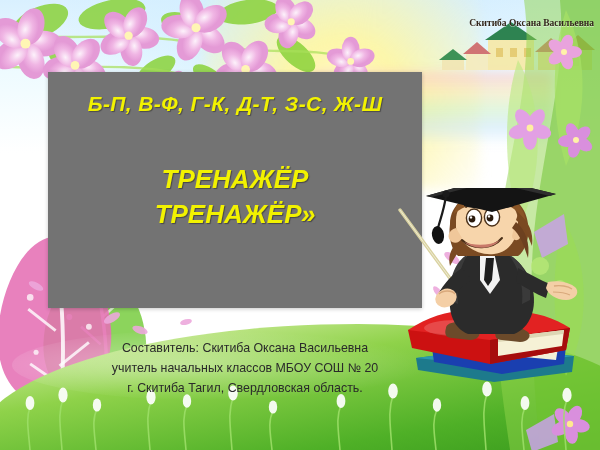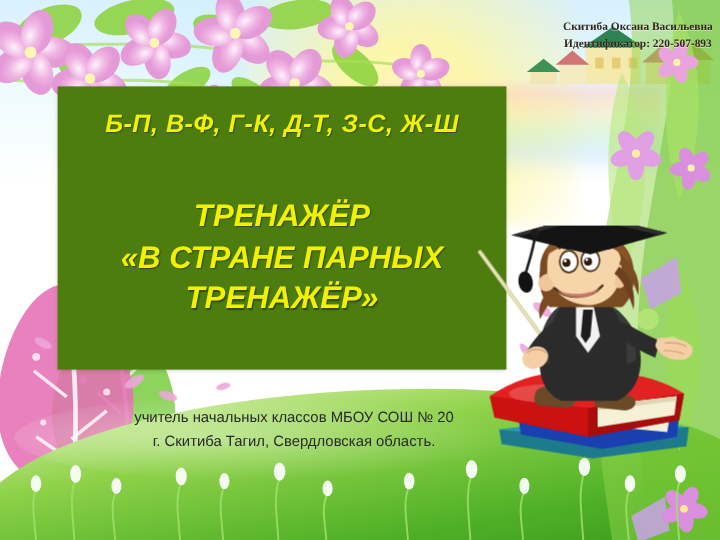--- a/index.html
+++ b/index.html
@@ -106,21 +106,21 @@
   }
 
   
 
   .title-panel {
     position: absolute;
     left: 48px;
     top: 72px;
     width: 374px;
     height: 236px;
-    background: #4d7c0f;
+    background: #737373;
     box-shadow: 0 1px 4px rgba(0,0,0,.22);
     z-index: 6;
   }
 
   .pairs-line {
     position: absolute;
     left: 0; right: 0;
     top: 20px;
     text-align: center;
     color: #f2f200;
@@ -160,21 +160,21 @@
     z-index: 7;
   }
   .credits .ln { display: block; white-space: nowrap; }
 
   
 
   .wm {
     position: absolute;
     right: 6px;
     top: 16px;
-    text-align: center;
+    text-align: left;
     font-family: "Liberation Serif", serif;
     font-weight: bold;
     font-size: 9.5px;
     line-height: 1.5;
     color: #33261c;
     z-index: 9;
     text-shadow: 0 1px 0 rgba(255,255,255,.5);
   }
   .wm .ln { display: block; white-space: nowrap; }
 
@@ -458,33 +458,32 @@
       <ellipse cx="476" cy="274" rx="7" ry="3.2" transform="rotate(-22 476 274)"></ellipse>
       <ellipse cx="438" cy="292" rx="7" ry="3" transform="rotate(52 438 292)"></ellipse>
       <ellipse cx="470" cy="244" rx="6" ry="2.8" transform="rotate(8 470 244)"></ellipse>
     </g>
   </svg>
 
   <div class="title-panel">
     <div class="pairs-line">Б-П, В-Ф, Г-К, Д-Т, З-С, Ж-Ш</div>
     <div class="main-title">
       <span class="ln">ТРЕНАЖЁР</span>
-      <span class="ln">«В СТРАНЕ ПАРНЫХ</span>
       <span class="ln">ТРЕНАЖЁР»</span>
     </div>
   </div>
 
   <div class="credits">
+    <span class="ln">Составитель: Скитиба Оксана Васильевна</span>
     <span class="ln">учитель начальных классов МБОУ СОШ № 20</span>
     <span class="ln">г. Скитиба Тагил, Свердловская область.</span>
   </div>
 
   <div class="wm">
     <span class="ln">Скитиба Оксана Васильевна</span>
-    <span class="ln">Идентификатор:  220-507-893</span>
   </div>
 
   <svg class="character" viewBox="0 0 196 214">
 
     <g>
       <line x1="2" y1="22" x2="62" y2="104" stroke="#d9d2a0" stroke-width="3.4" stroke-linecap="round"></line>
       <line x1="2" y1="22" x2="62" y2="104" stroke="#ffffff" stroke-width="1" stroke-linecap="round" opacity=".55"></line>
     </g>
 
     <g>

